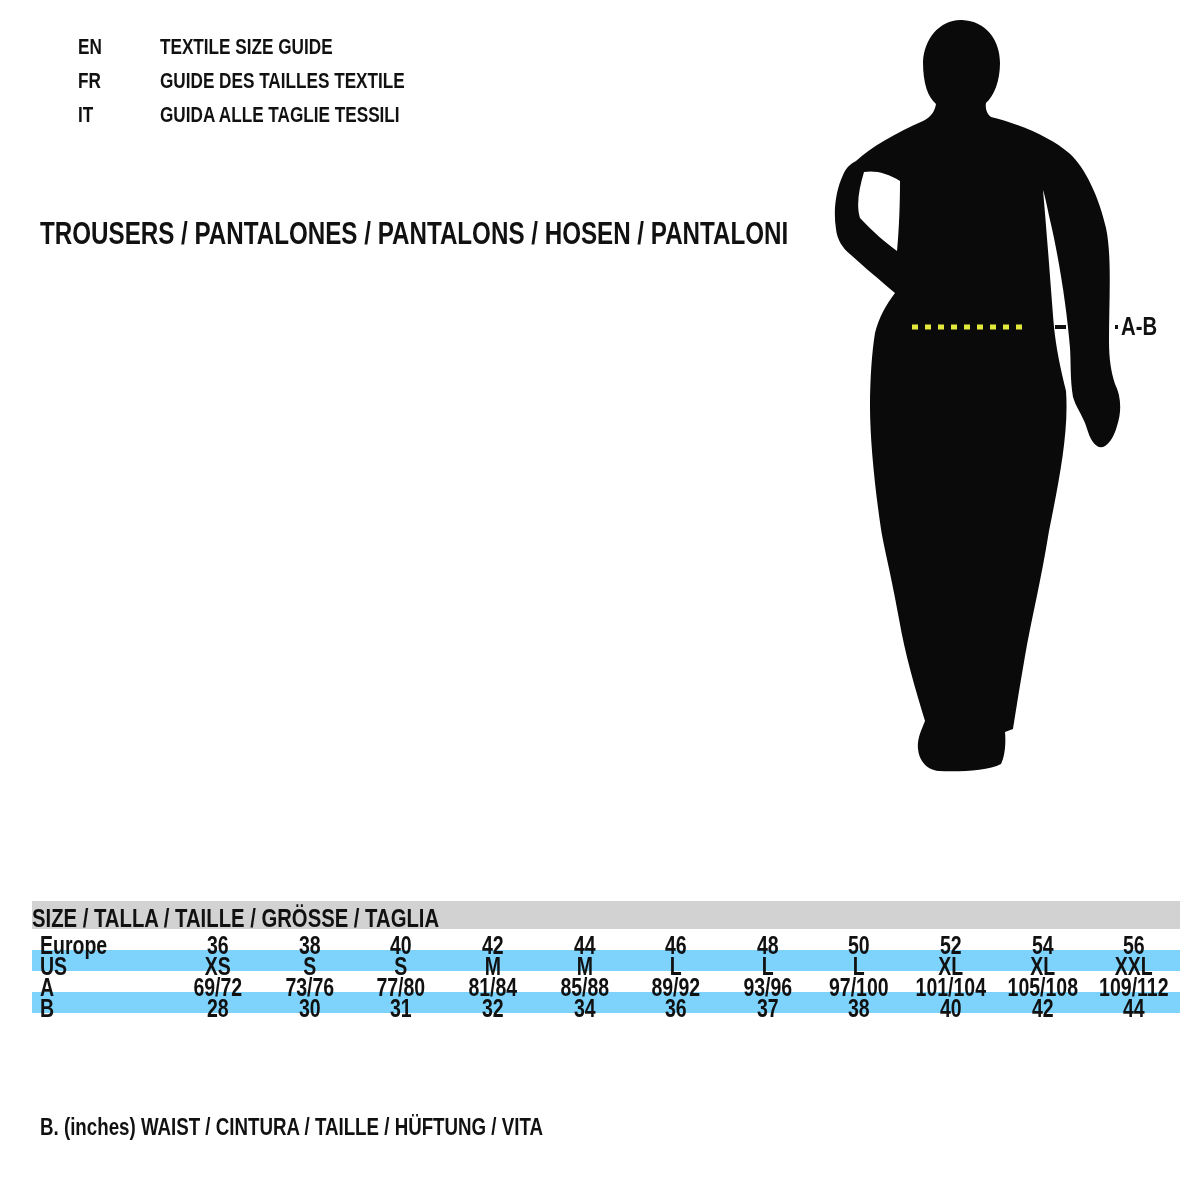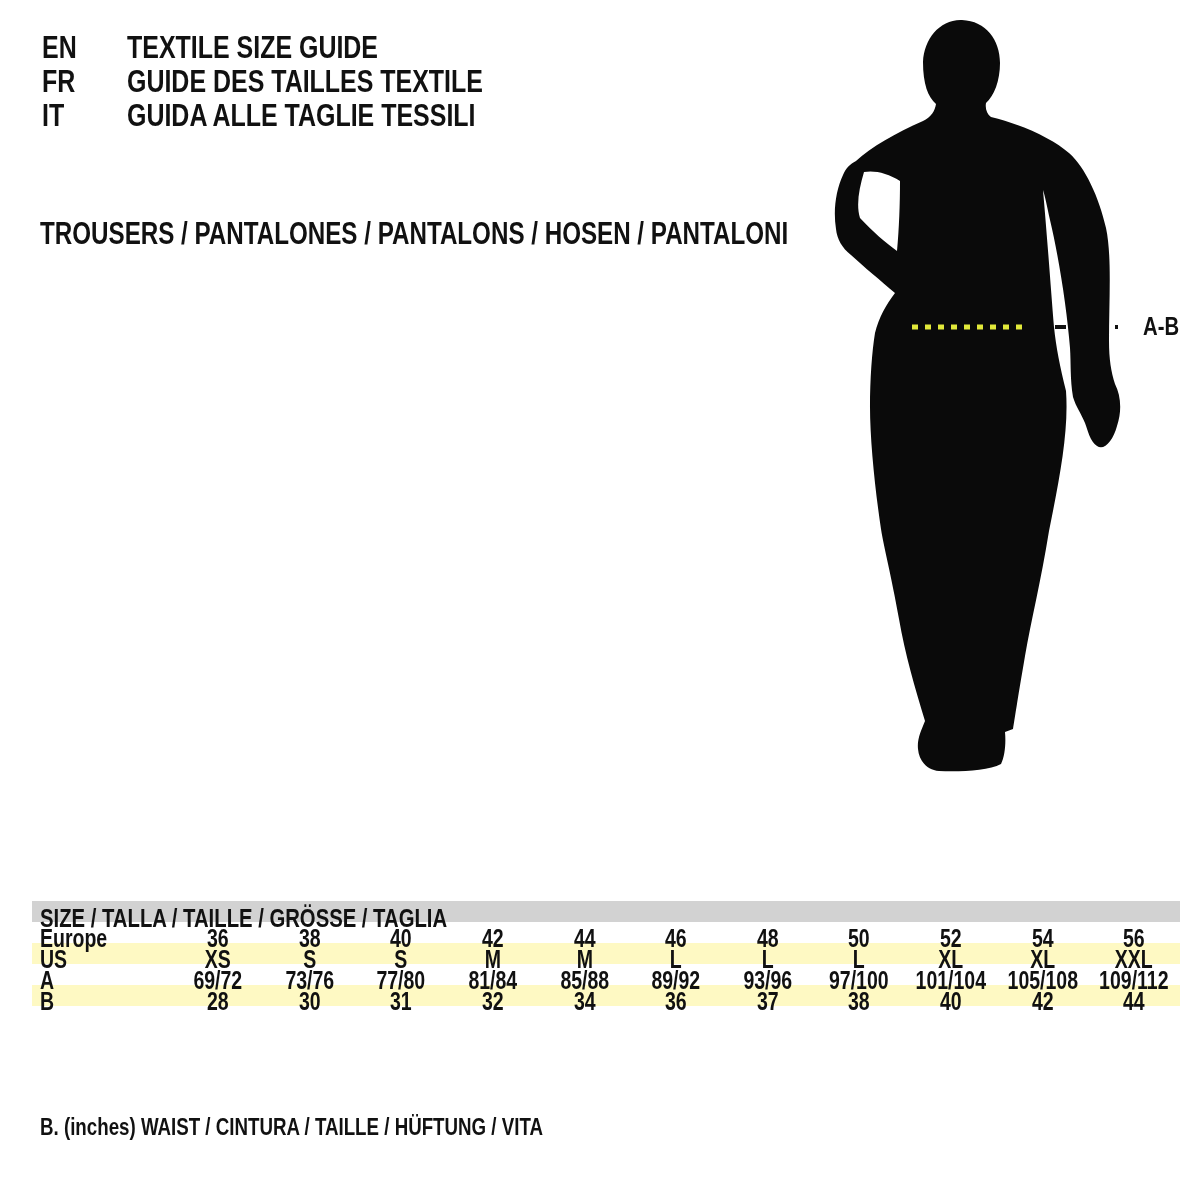--- a/index.html
+++ b/index.html
@@ -2,36 +2,36 @@
 <html><head>
 <meta charset="utf-8">
 <style>
   html,body{margin:0;padding:0;background:#fff;}
   .page{position:relative;width:1200px;height:1200px;background:#ffffff;overflow:hidden;
         font-family:"Liberation Sans","DejaVu Sans",sans-serif;font-weight:700;color:#111;}
   .cond{display:inline-block;transform:scaleX(0.78);transform-origin:0 50%;white-space:nowrap;}
 
   
   .lang-block{position:absolute;left:42px;top:30px;}
-  .lang-row{height:34px;line-height:34px;font-size:32px;}
+  .lang-row{height:34px;line-height:34px;font-size:22px;margin-left:36px;}
   .lang-code{display:inline-block;width:76px;vertical-align:top;}
 
   
   .product-heading{position:absolute;left:40px;top:217px;font-size:31px;line-height:34px;}
   .section-heading{position:absolute;left:40px;top:850px;font-size:28px;line-height:32px;}
 
   
   .figure-wrap{position:absolute;left:800px;top:0;width:340px;height:800px;}
-  .ab-label{position:absolute;left:1121px;top:312px;font-size:26px;line-height:28px;margin-left:22px;}
+  .ab-label{position:absolute;left:1121px;top:312px;font-size:26px;line-height:28px;}
 
   
   .size-table{position:absolute;left:32px;top:901px;width:1148px;}
-  .t-header{height:21px;line-height:35px;background:#d2d2d2;font-size:26px;padding-left:8px;box-sizing:border-box;}
+  .t-header{height:28px;line-height:35px;background:#d2d2d2;font-size:26px;box-sizing:border-box;}
   .t-row{display:flex;height:21px;line-height:33px;font-size:25px;}
-  .t-row.alt{background:#fef9c3;}
+  .t-row.alt{background:#7dd3fc;}
   .t-label{width:140px;padding-left:8px;box-sizing:border-box;}
   .t-cell{flex:1;text-align:center;transform:scaleX(0.78);white-space:nowrap;}
 
   
   .footnotes{position:absolute;left:40px;top:1108px;font-size:24px;}
   .footnote-line{height:37px;line-height:37px;}
 </style>
 </head>
 <body>
 

